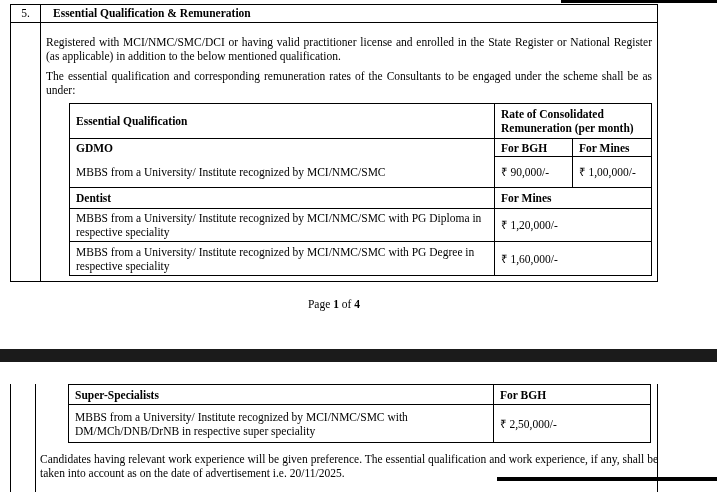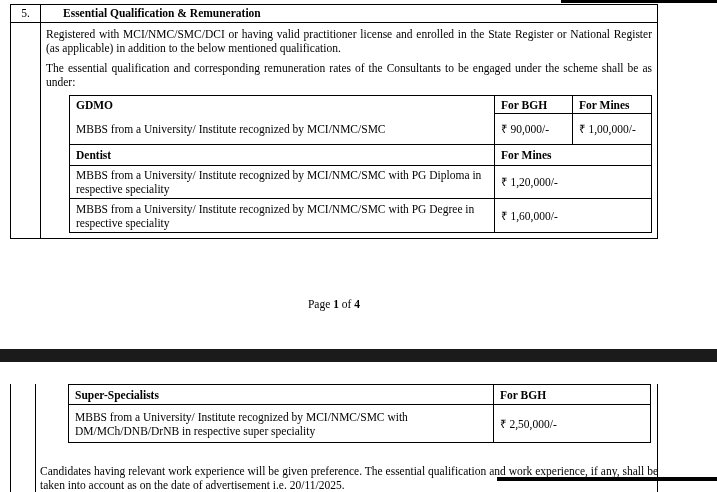--- a/index.html
+++ b/index.html
@@ -9,42 +9,42 @@
     font-family:"Liberation Serif", serif;
     font-size:11.5px;line-height:14px;
   }
   table{border-collapse:collapse;}
   td{border:1px solid #000;padding:1px 6px;vertical-align:middle;}
   .b{font-weight:bold;}
   .ctr{text-align:left;}
   
   .outer{position:absolute;left:10px;top:4px;width:648px;table-layout:fixed;}
   .outer td.num{width:25px;text-align:center;vertical-align:top;padding:1px 2px;}
-  .outer td.headc{font-weight:bold;padding:1px 22px;vertical-align:top;height:15px;margin-top:44px;}
-  .outer td.content{padding:4px 5px 5px 5px;vertical-align:top;}
+  .outer td.headc{font-weight:bold;padding:1px 12px;vertical-align:top;height:15px;margin-top:44px;}
+  .outer td.content{padding:12px 5px 5px 5px;vertical-align:top;}
   .para{text-align:justify;margin:0 0 6px 0;}
   
   .inner{margin-left:23px;width:582px;table-layout:fixed;}
   col.cq{width:425px;} col.cr1{width:78px;} col.cr2{width:79px;} col.crf{width:157px;}
   tr.h32>td{height:32px;} tr.h15>td{height:15px;} tr.h28>td{height:28px;}
   tr.h18>td{height:18px;} tr.h20>td{height:20px;} tr.h16>td{height:16px;}
   tr.h30>td{height:30px;} tr.h31>td{height:31px;} tr.h17>td{height:17px;} tr.h35>td{height:35px;}
   .no-bb{border-bottom:none;}
   .no-bt{border-top:none;}
   
   .footer{position:absolute;left:10px;top:297px;width:648px;text-align:center;}
   
   .separator{position:absolute;left:0;top:349px;width:717px;height:13px;background:#1b1b1b;}
   
   .vline{position:absolute;top:384px;height:108px;width:1px;background:#000;}
   .vl-a{left:10px;} .vl-b{left:35px;} .vl-c{left:657px;}
   
   .p2table{position:absolute;left:68px;top:384px;width:582px;table-layout:fixed;}
   
-  .closing{position:absolute;left:40px;top:464px;width:618px;text-align:justify;margin:0;}
+  .closing{position:absolute;left:40px;top:452px;width:618px;text-align:justify;margin:0;}
   
   .cutbar{position:absolute;background:#000;}
   .cutbar-tr{left:561px;top:0;width:156px;height:3px;}
   .cutbar-br{left:497px;top:477px;width:220px;height:4px;}
 </style>
 </head>
 <body>
 
 <div class="cutbar cutbar-tr"></div>
 
@@ -60,20 +60,24 @@
       <p class="para">Registered with MCI/NMC/SMC/DCI or having valid practitioner license and enrolled in the State Register or National Register (as applicable) in addition to the below mentioned qualification.</p>
       <p class="para">The essential qualification and corresponding remuneration rates of the Consultants to be engaged under the scheme shall be as under:</p>
 
       <table class="inner">
         <colgroup>
               <col class="cq">
               <col class="cr1">
               <col class="cr2">
             </colgroup>
         <tbody>
+              <tr class="h32">
+          <td class="b">Essential Qualification</td>
+          <td class="b" colspan="2">Rate of Consolidated Remuneration (per month)</td>
+        </tr>
         <tr class="h15">
           <td class="b no-bb">GDMO</td>
           <td class="b ctr">For BGH</td>
           <td class="b ctr">For Mines</td>
         </tr>
         <tr class="h28">
           <td class="no-bt">MBBS from a University/ Institute recognized by MCI/NMC/SMC</td>
           <td class="ctr">₹ 90,000/-</td>
           <td class="ctr">₹ 1,00,000/-</td>
         </tr>

